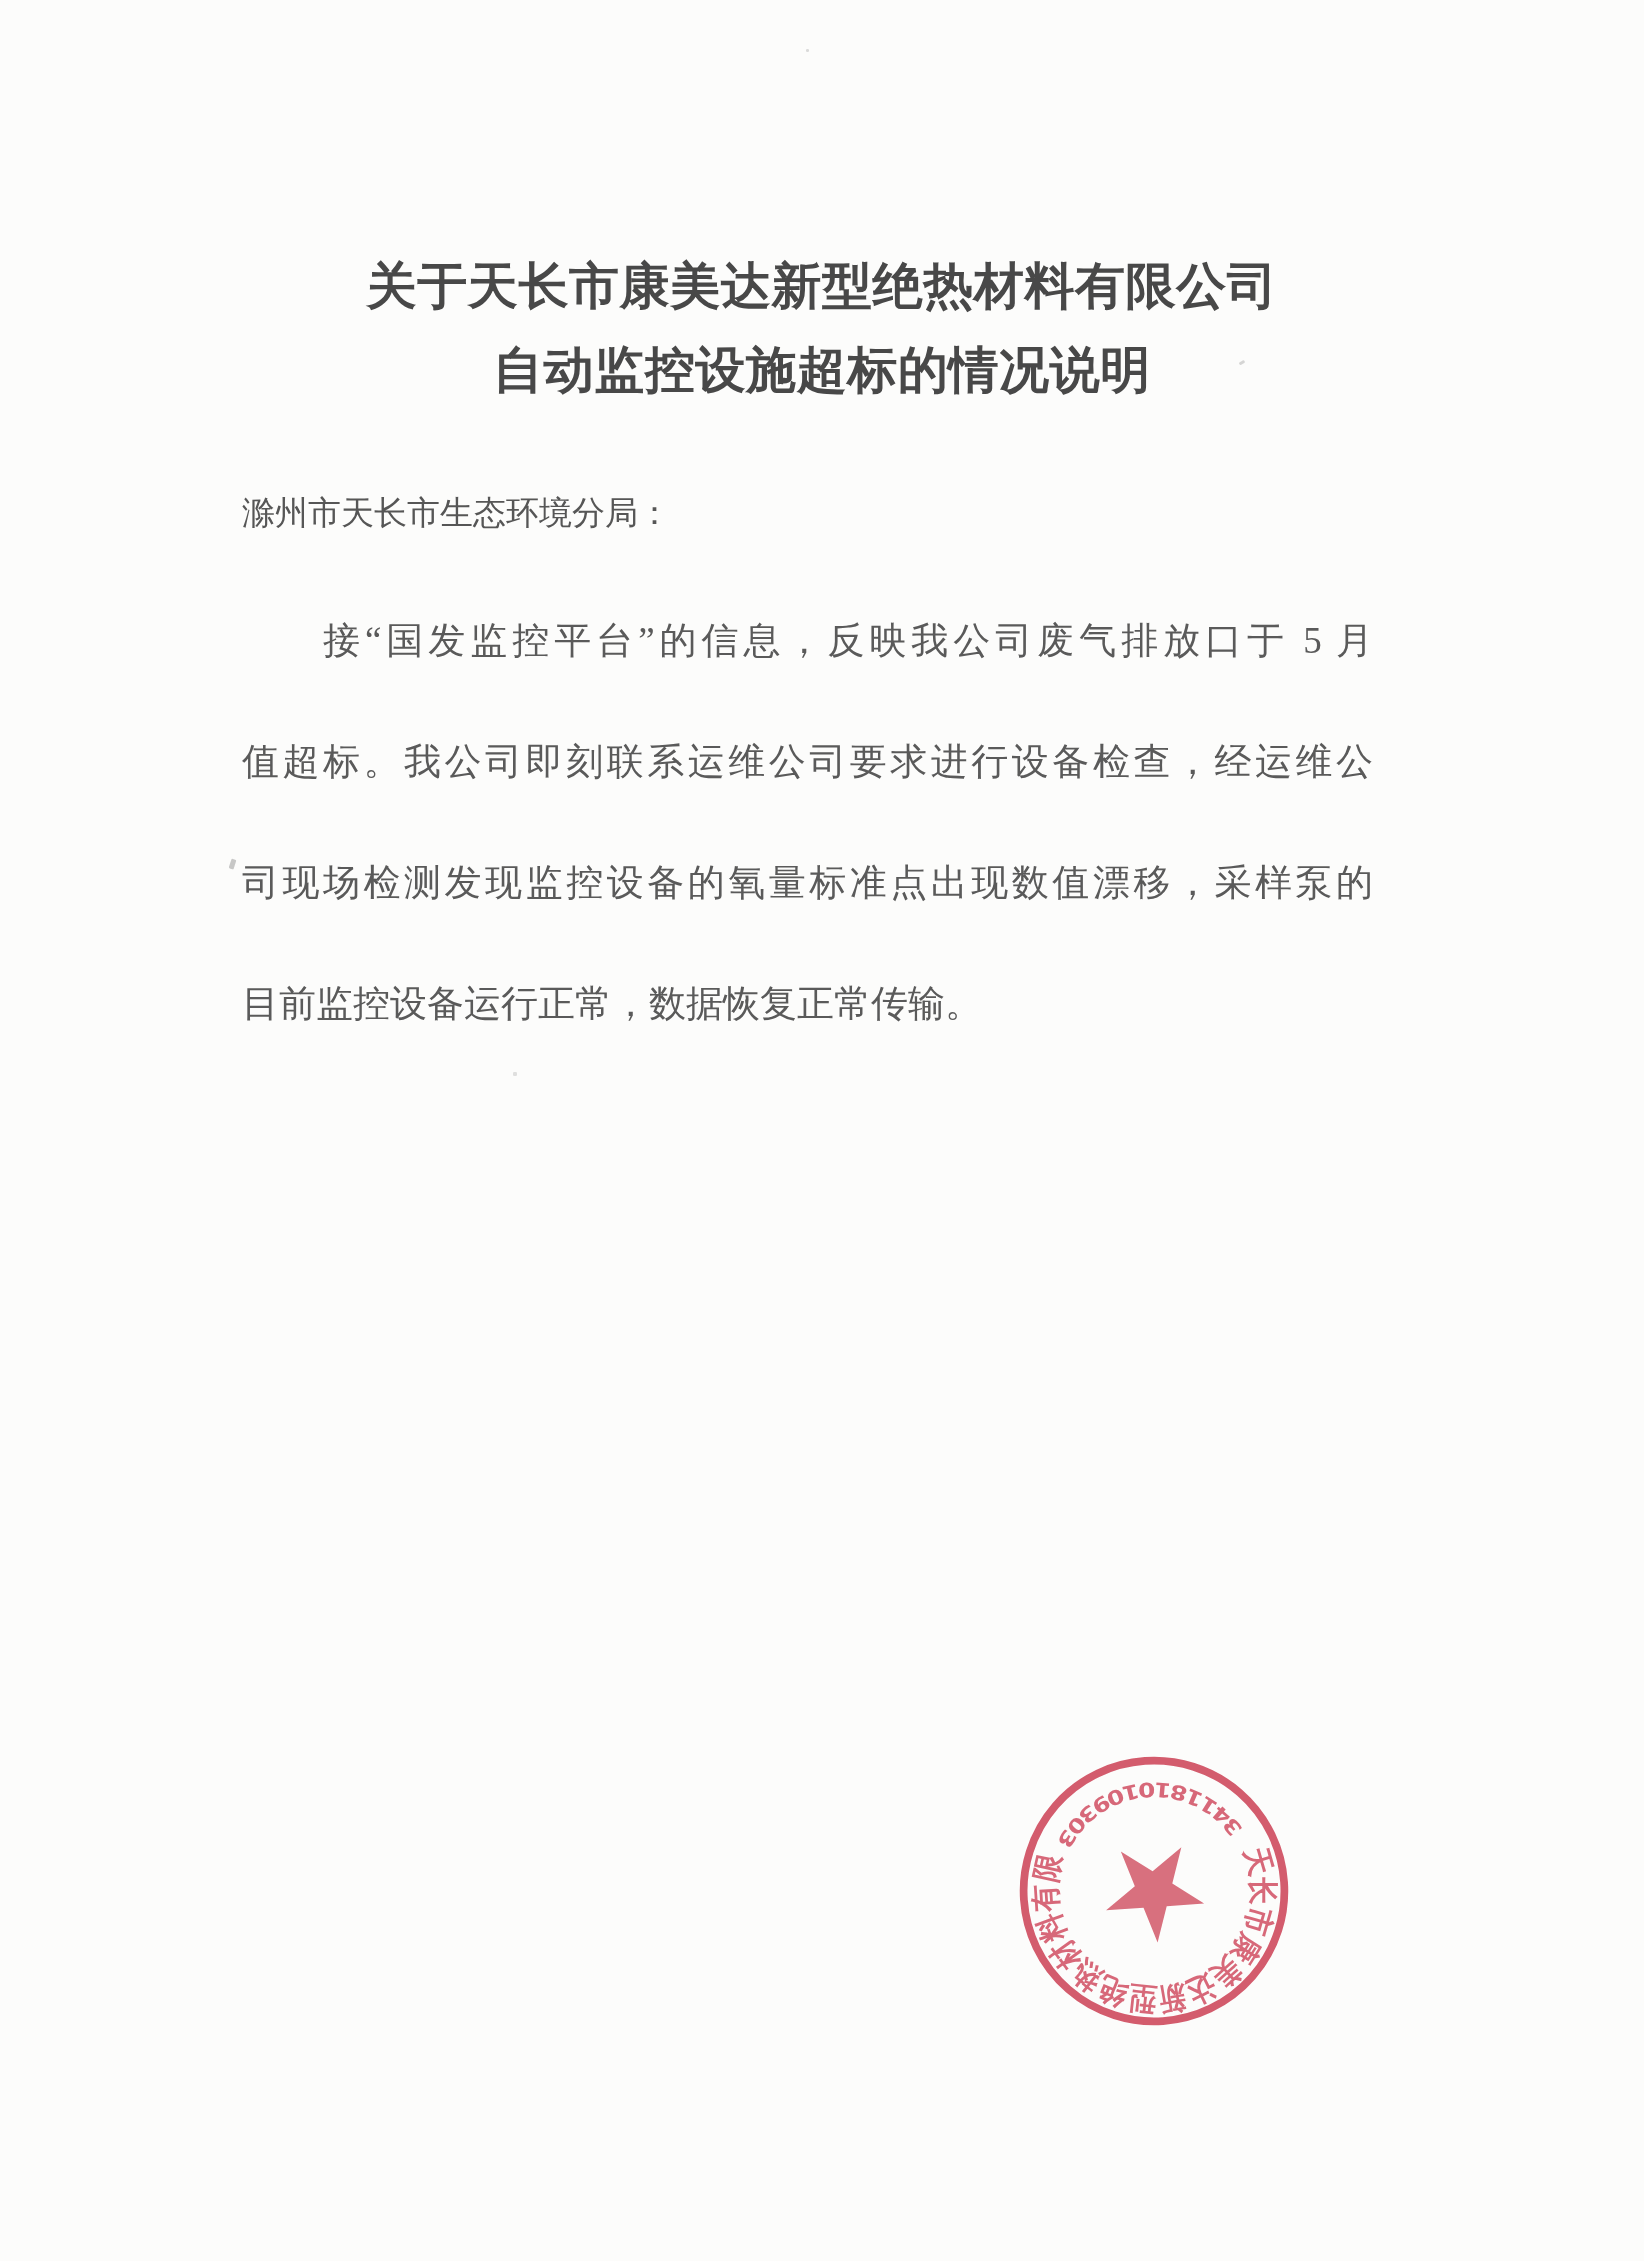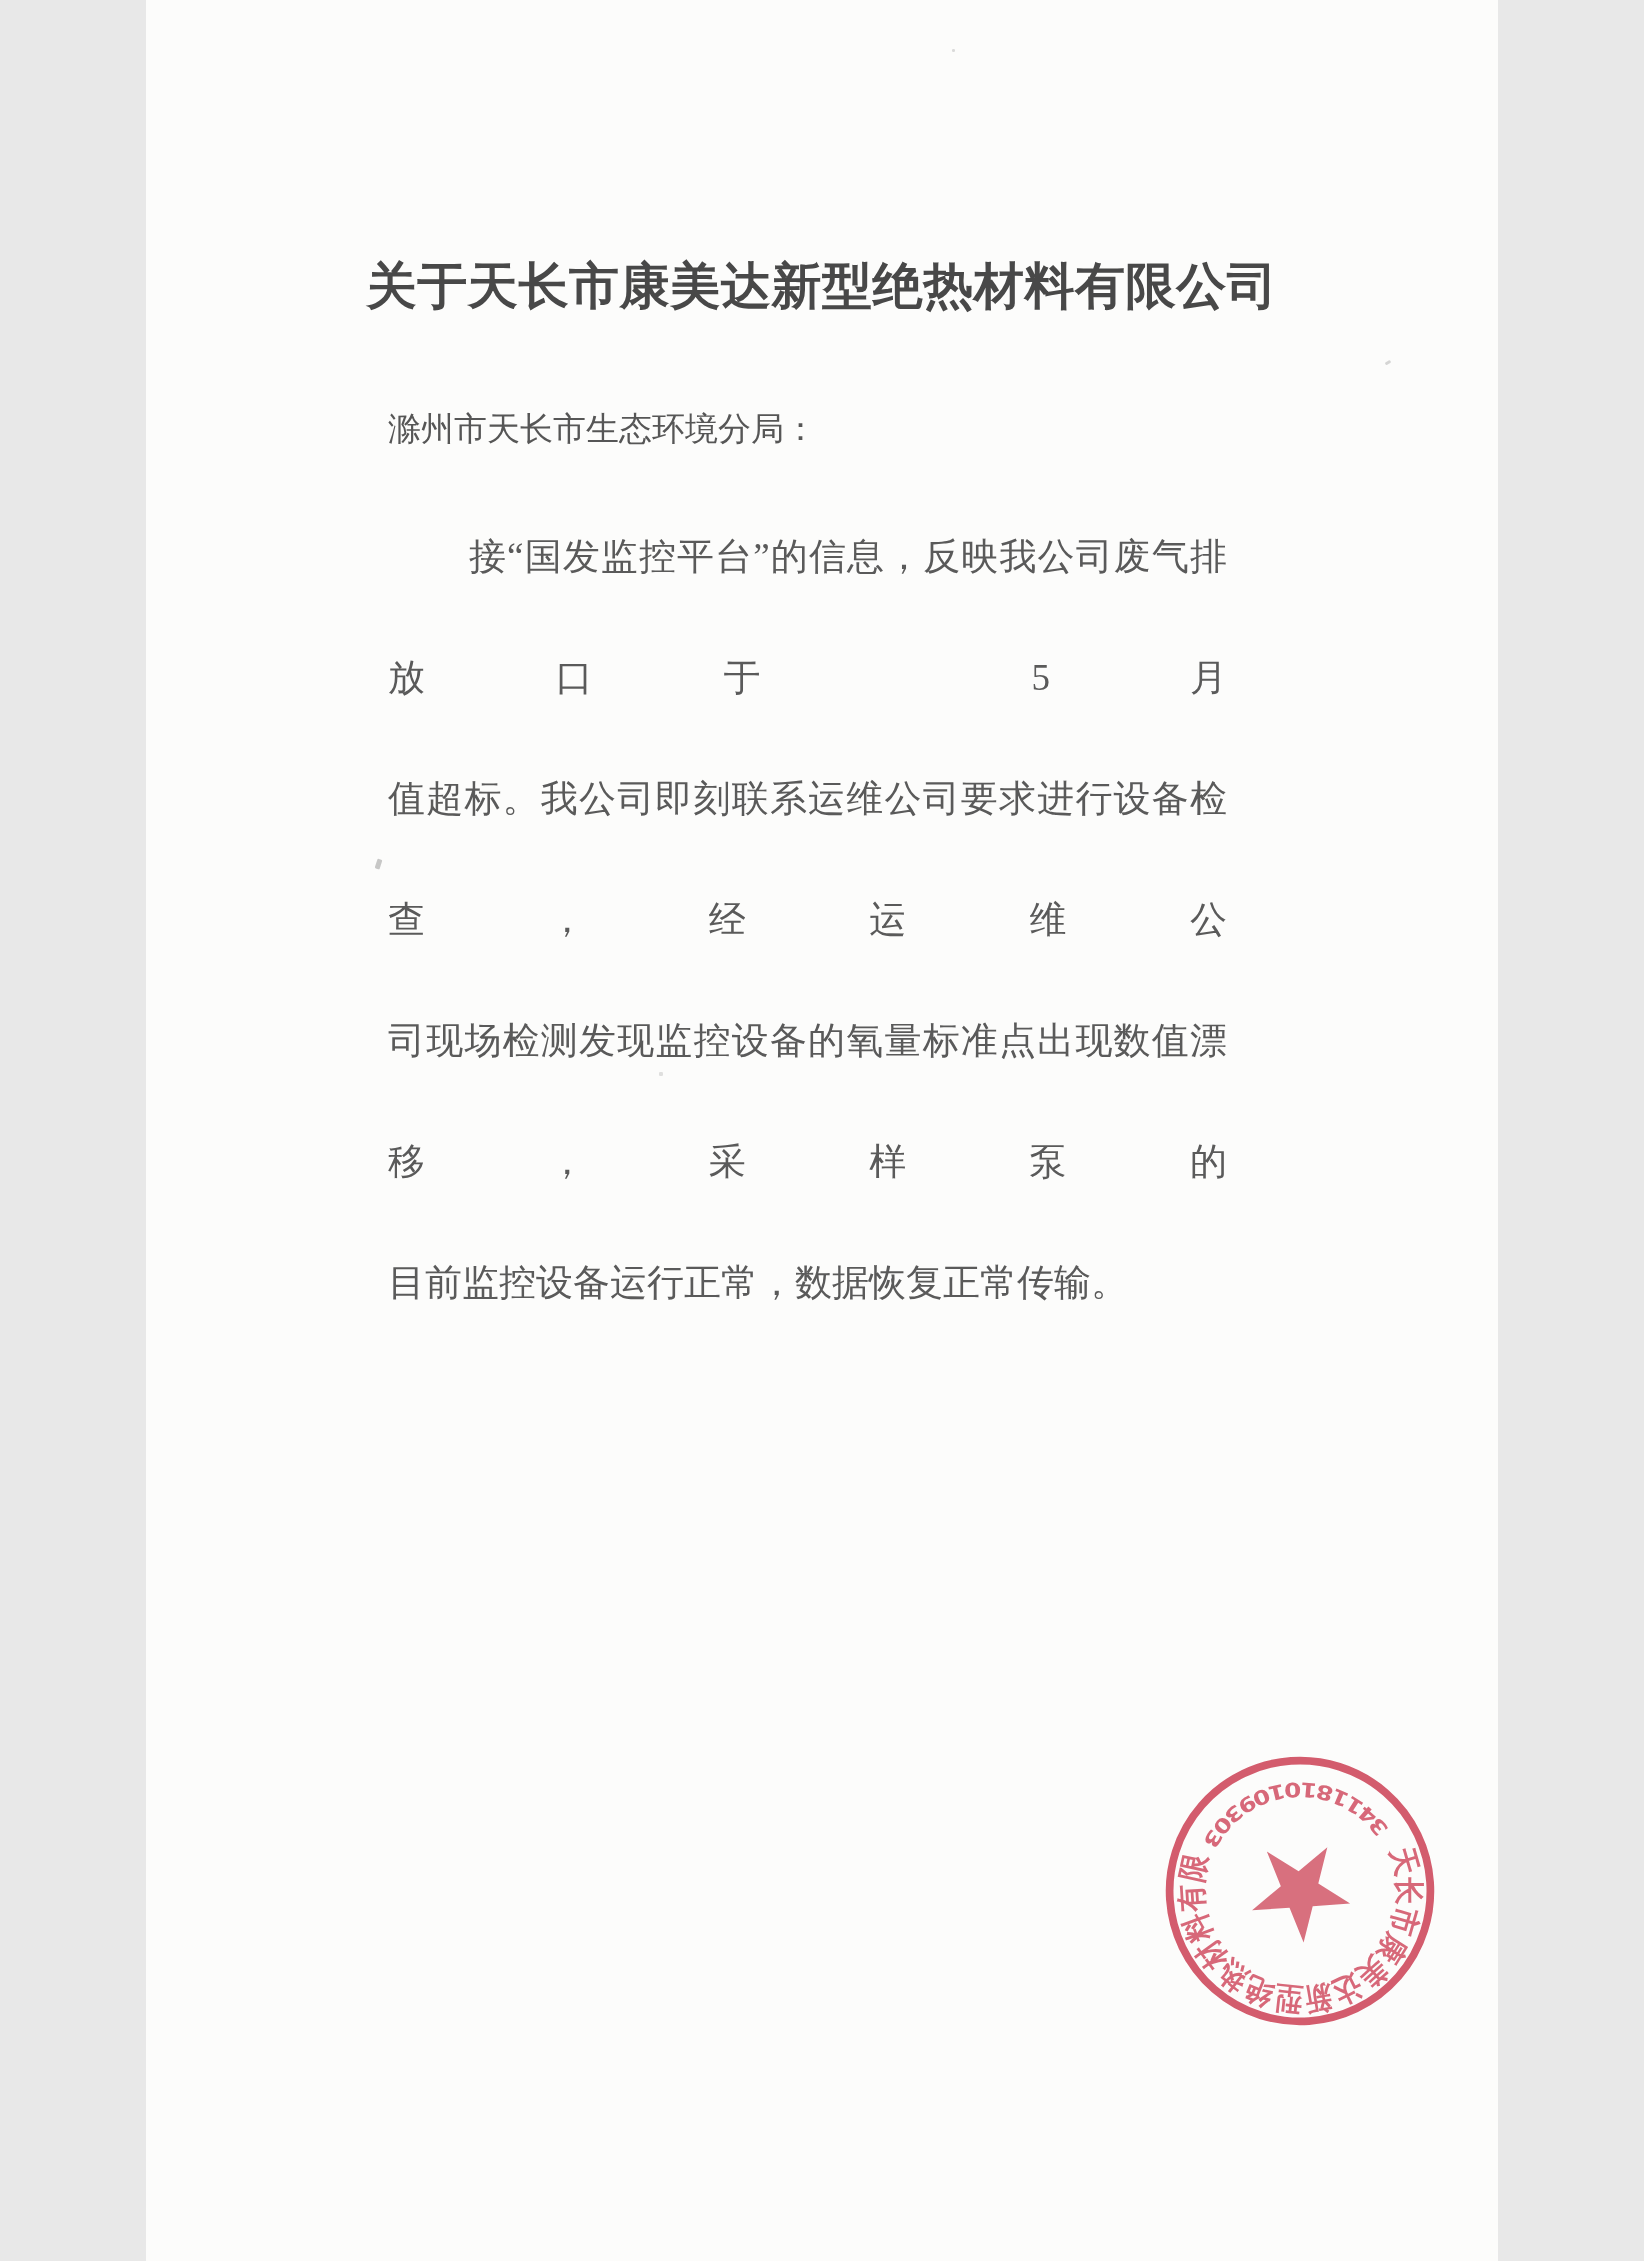--- a/index.html
+++ b/index.html
@@ -1,18 +1,18 @@
 <!DOCTYPE html>
 <html style="font-size:10.3px"><head>
 <meta charset="utf-8">
 <style>
   html, body { margin: 0; padding: 0; background: #e8e8e8; }
   .page {
     position: relative;
-    width: 1352px;
+    width: 1644px;
     height: 2261px;
     margin: 0 auto;
     background: #fcfcfb;
     font-family: "Liberation Serif", "DejaVu Serif", serif;
     overflow: hidden;
   }
   .title-block {
     padding-top: 244px;
     text-align: center;
   }
@@ -67,20 +67,21 @@
   .speckle.s3 { left: 806px; top: 49px;  width: 3.2px;  height: 3.2px;  opacity: .35; }
   .speckle.s4 { left: 513px;  top: 1072px; width: 3.9px; height: 3.9px;  opacity: .3; }
 </style>
 </head>
 <body>
 
 <div class="page">
 
   <div class="title-block">
     <div class="title-line">关于天长市康美达新型绝热材料有限公司</div>
+    <div class="title-line">自动监控设施超标的情况说明</div>
   </div>
 
   <div class="addressee">滁州市天长市生态环境分局：</div>
 
   <div class="body-block">
     <div class="body-line first">接“国发监控平台”的信息，反映我公司废气排放口于 5 月</div>
     <div class="body-line">值超标。我公司即刻联系运维公司要求进行设备检查，经运维公</div>
     <div class="body-line">司现场检测发现监控设备的氧量标准点出现数值漂移，采样泵的</div>
     <div class="body-line last">目前监控设备运行正常，数据恢复正常传输。</div>
   </div>

